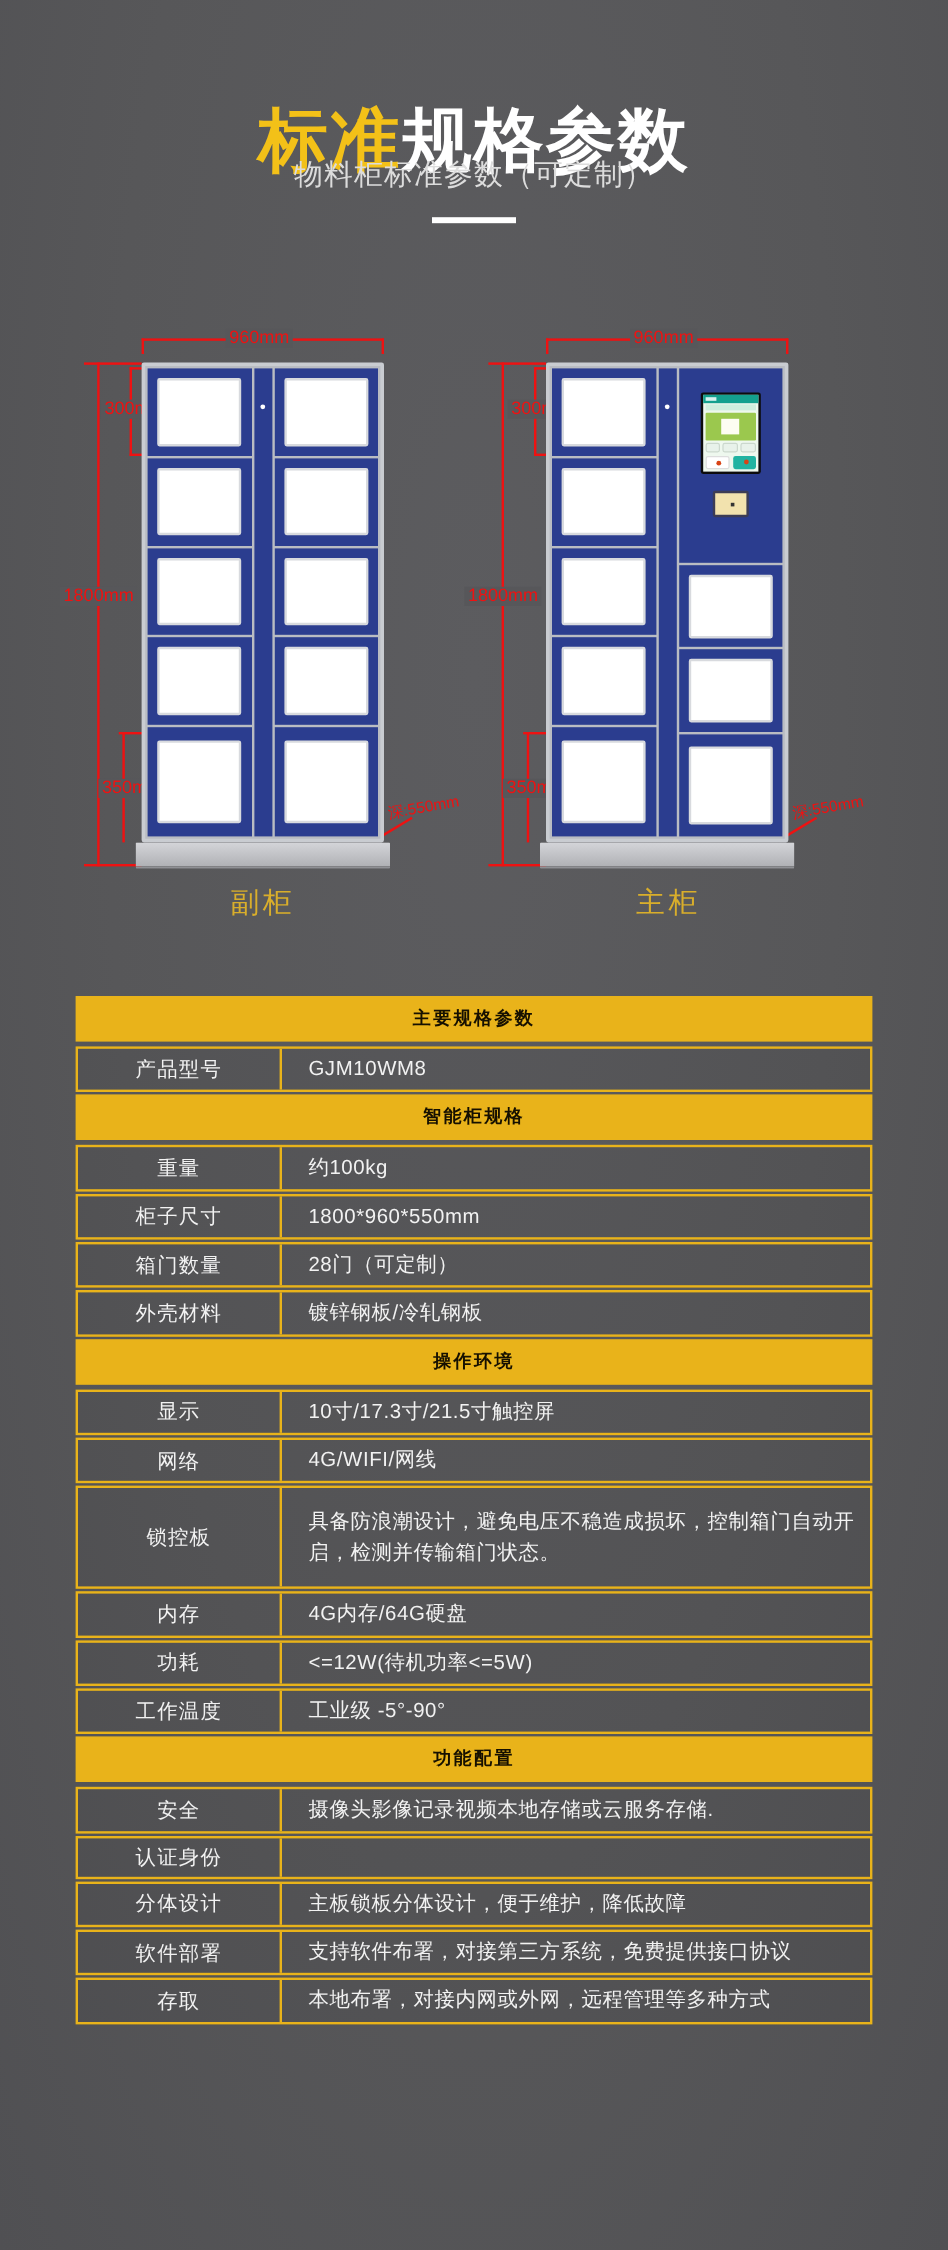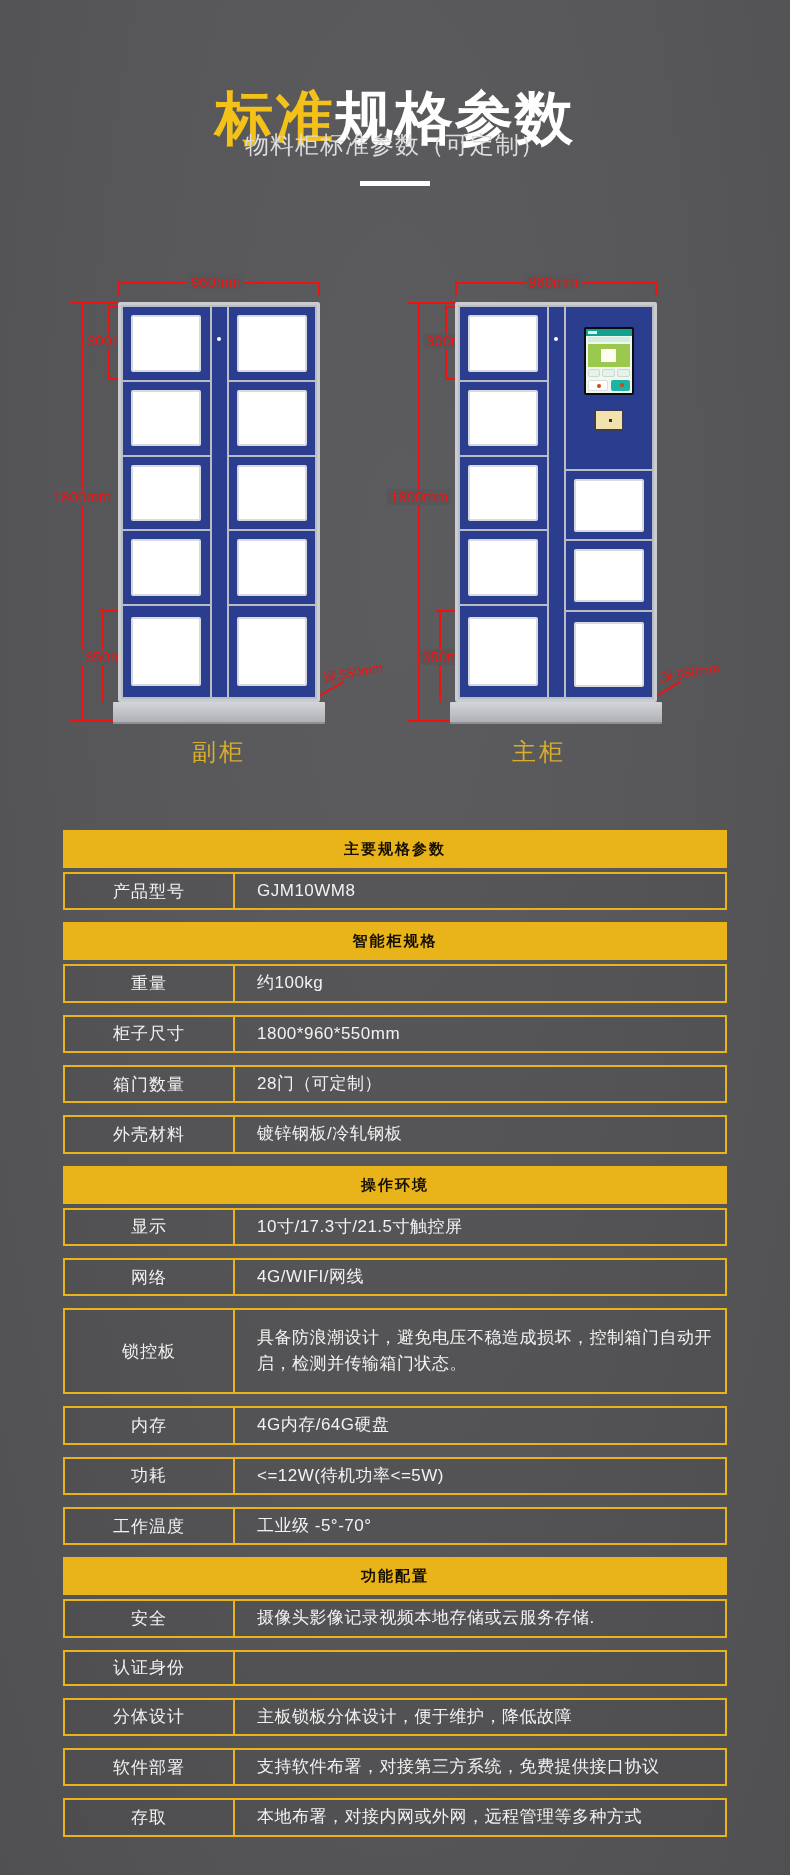--- a/index.html
+++ b/index.html
@@ -54,21 +54,21 @@
     border:2px solid #3c3c55;border-radius:2px;position:relative;box-sizing:border-box;}
   .scanner:after{content:"";position:absolute;top:8px;left:13px;width:3px;height:3px;background:#333;}
   .cab-base{position:absolute;height:20px;background:linear-gradient(#d4d5d9,#b0b1b5);
     border-bottom:2px solid #8f9094;border-radius:1px;}
   .cab-name{position:absolute;top:736px;width:202px;text-align:center;
     font-size:24px;color:#d9ae2b;letter-spacing:3px;}
   
   .spec{position:absolute;left:63px;top:830px;width:664px;}
   .t-header{height:38px;line-height:38px;background:#e9b31a;color:#161000;
     font-size:15px;font-weight:bold;text-align:center;letter-spacing:2px;margin-bottom:4px;}
-  .t-row{display:flex;border:2px solid #e9b31a;margin-bottom:12px;min-height:32px;
+  .t-row{display:flex;border:2px solid #e9b31a;margin-bottom:2px;min-height:32px;
     background:rgba(0,0,0,0.04);}
   .t-row.tall{min-height:82px;}
   .t-label{width:170px;border-right:2px solid #e9b31a;display:flex;align-items:center;
     justify-content:center;text-align:center;font-size:17px;color:#f2f2f2;
     letter-spacing:1px;padding:4px 2px;box-sizing:border-box;}
   .t-value{flex:1;display:flex;align-items:center;font-size:17px;color:#f2f2f2;
     padding:4px 10px 4px 22px;line-height:1.55;letter-spacing:0.5px;}
 </style>
 </head>
 <body>
@@ -207,21 +207,21 @@
         </div>
       <div class="door">
           <div class="panel"></div>
         </div>
       <div class="door big">
           <div class="panel"></div>
         </div>
     </div>
   </div>
   <div class="cab-base" style="left:450px;top:702px;width:212px;"></div>
-  <div class="cab-name" style="left:438px;">主柜</div>
+  <div class="cab-name" style="left:456px;">主柜</div>
 
   <div class="spec">
     <div class="t-header">主要规格参数</div>
     <div class="t-row">
       <div class="t-label">产品型号</div>
       <div class="t-value">GJM10WM8</div>
     </div>
     <div class="t-header">智能柜规格</div>
     <div class="t-row">
       <div class="t-label">重量</div>
@@ -255,21 +255,21 @@
     <div class="t-row">
       <div class="t-label">内存</div>
       <div class="t-value">4G内存/64G硬盘</div>
     </div>
     <div class="t-row">
       <div class="t-label">功耗</div>
       <div class="t-value">&lt;=12W(待机功率&lt;=5W)</div>
     </div>
     <div class="t-row">
       <div class="t-label">工作温度</div>
-      <div class="t-value">工业级 -5°-70°</div>
+      <div class="t-value">工业级 -5°-90°</div>
     </div>
     <div class="t-header">功能配置</div>
     <div class="t-row">
       <div class="t-label">安全</div>
       <div class="t-value">摄像头影像记录视频本地存储或云服务存储.</div>
     </div>
     <div class="t-row">
       <div class="t-label">认证身份</div>
     </div>
     <div class="t-row">

